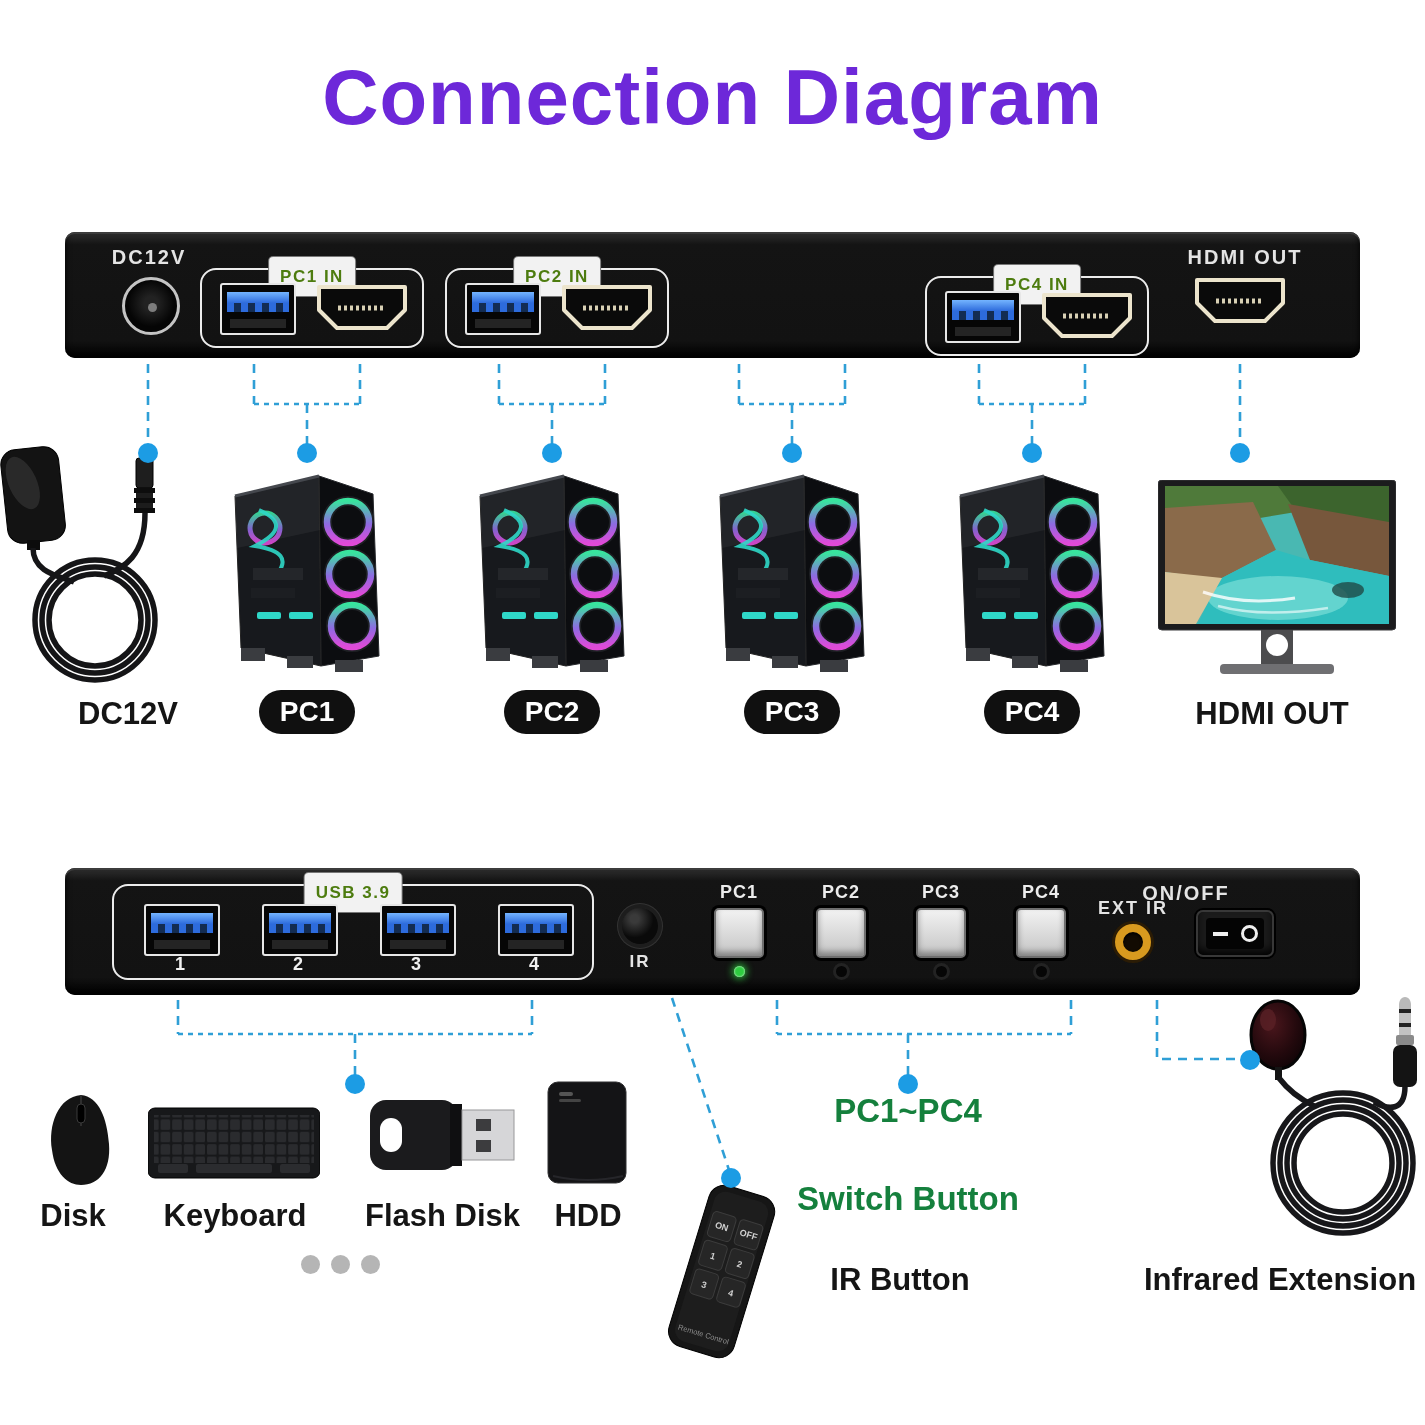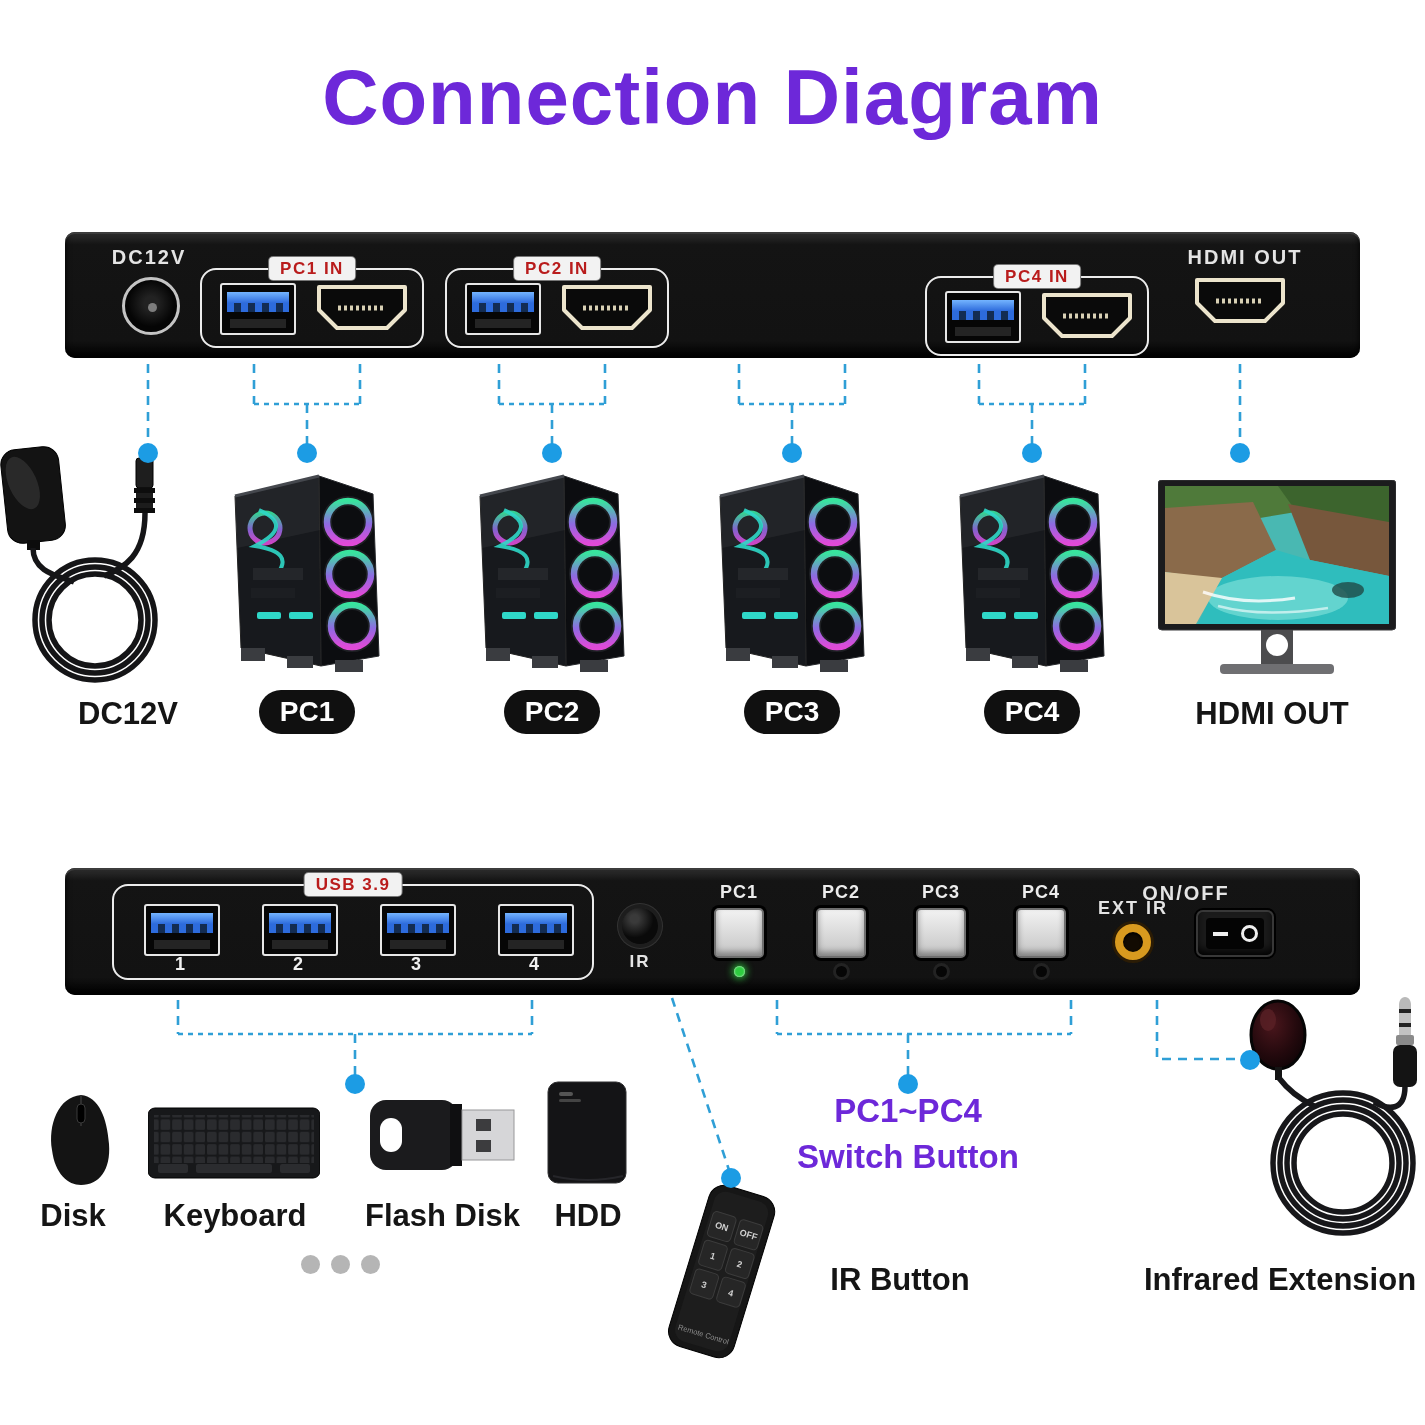--- a/index.html
+++ b/index.html
@@ -6,32 +6,32 @@
   #stage{position:relative;width:1425px;height:1425px;background:#fff;overflow:hidden;
          font-family:"Liberation Sans","DejaVu Sans",sans-serif;}
   .abs{position:absolute;}
   
   #title{left:0;top:52px;width:1425px;text-align:center;font-size:78px;font-weight:bold;letter-spacing:1px;}
   
   .panel{left:65px;width:1295px;background:linear-gradient(180deg,#303030 0%,#141414 10%,#121212 86%,#000 100%);
          border-radius:10px;box-shadow:inset 0 2px 0 #3c3c3c, inset 0 -3px 6px #000;}
   .panel-label{position:absolute;color:#e4e4e4;font-weight:bold;font-size:20px;letter-spacing:2px;text-align:center;}
   .port-group{position:absolute;height:76px;width:220px;border:2px solid #ececec;border-radius:16px;}
-  .group-chip{position:absolute;top:-13px;left:50%;transform:translateX(-50%);background:#f2f2f2;color:#b91c1c;
-              font-weight:bold;font-size:17px;line-height:23px;padding:0 11px;border-radius:4px;letter-spacing:1.5px;
+  .group-chip{position:absolute;top:-13px;left:50%;transform:translateX(-50%);background:#f2f2f2;color:#4d7c0f;
+              font-weight:bold;font-size:17px;line-height:23px;padding:8px 11px;border-radius:4px;letter-spacing:1.5px;
               white-space:nowrap;box-shadow:0 0 0 1px #777;}
   .usb{position:absolute;width:72px;height:48px;background:#060606;border:2px solid #e6e6e6;border-radius:3px;overflow:hidden;}
   .usb .tab{position:absolute;left:5px;right:5px;top:7px;height:11px;background:linear-gradient(180deg,#74b4ff,#2d6bdc);}
   .usb .pins{position:absolute;left:5px;right:5px;top:18px;height:9px;
              background:repeating-linear-gradient(90deg,#2d6bdc 0 7px,#132c52 7px 14px);}
   .usb .shell{position:absolute;left:8px;right:8px;bottom:5px;height:9px;background:#242424;}
   .pill{background:#101010;border-radius:23px;color:#fff;font-weight:bold;font-size:28px;
         display:flex;align-items:center;justify-content:center;width:96px;height:44px;top:690px;}
   .cap{font-weight:bold;font-size:31px;color:#151515;text-align:center;}
-  .cap2{font-weight:bold;font-size:33px;color:#6d28d9;text-align:center;}
+  .cap2{font-weight:bold;font-size:33px;color:#15803d;text-align:center;}
   
   .num{position:absolute;color:#f0f0f0;font-weight:bold;font-size:18px;text-align:center;width:72px;}
   .btn-label{position:absolute;color:#ececec;font-weight:bold;font-size:18px;text-align:center;width:80px;letter-spacing:1px;}
   .sw-btn{position:absolute;width:46px;height:46px;border-radius:5px;border:2px solid #6e6e6e;
           background:linear-gradient(180deg,#f2f2f2,#c4c4c4);box-shadow:inset 0 -4px 6px rgba(0,0,0,.35),0 0 0 3px #000;}
   .led{position:absolute;width:11px;height:11px;border-radius:50%;}
   .led.on{background:#2ecc40;box-shadow:0 0 7px 2px rgba(46,204,64,.8), inset 0 0 2px #fff;}
   .led.hole{background:#060606;box-shadow:0 0 0 3px #232323;}
   .ir-recv{position:absolute;width:36px;height:36px;border-radius:50%;background:radial-gradient(circle at 35% 30%,#3a3a3a 0 12%,#0a0a0a 55%);
            box-shadow:0 0 0 4px #1d1d1d,0 0 0 5px #333;}
@@ -348,21 +348,21 @@
   <div class="cap abs" style="left:8px;top:1198px;width:130px;">Disk</div>
   <div class="cap abs" style="left:145px;top:1198px;width:180px;">Keyboard</div>
   <div class="cap abs" style="left:350px;top:1198px;width:185px;">Flash Disk</div>
   <div class="cap abs" style="left:538px;top:1198px;width:100px;">HDD</div>
 
   <div class="dot3" style="left:301px;top:1255px;"></div>
   <div class="dot3" style="left:331px;top:1255px;"></div>
   <div class="dot3" style="left:361px;top:1255px;"></div>
 
   <div class="cap2 abs" style="left:740px;top:1092px;width:336px;">PC1~PC4</div>
-  <div class="cap2 abs" style="left:740px;top:1138px;width:336px;">Switch Button</div>
+  <div class="cap2 abs" style="left:740px;top:1180px;width:336px;">Switch Button</div>
 
   <svg class="abs" style="left:695px;top:1185px;overflow:visible;" width="160" height="175" viewBox="0 0 160 175">
     <g transform="rotate(17 50 10)">
       <rect x="16" y="6" width="68" height="168" rx="16" fill="#161616" stroke="#000"></rect>
       <rect x="22" y="12" width="56" height="156" rx="12" fill="#1d1d1d"></rect>
       <g fill="#262626" stroke="#3c3c3c">
         <rect x="25" y="34" width="24" height="26" rx="4"></rect>
           <rect x="53" y="34" width="24" height="26" rx="4"></rect>
         <rect x="25" y="64" width="24" height="26" rx="4"></rect>
           <rect x="53" y="64" width="24" height="26" rx="4"></rect>

